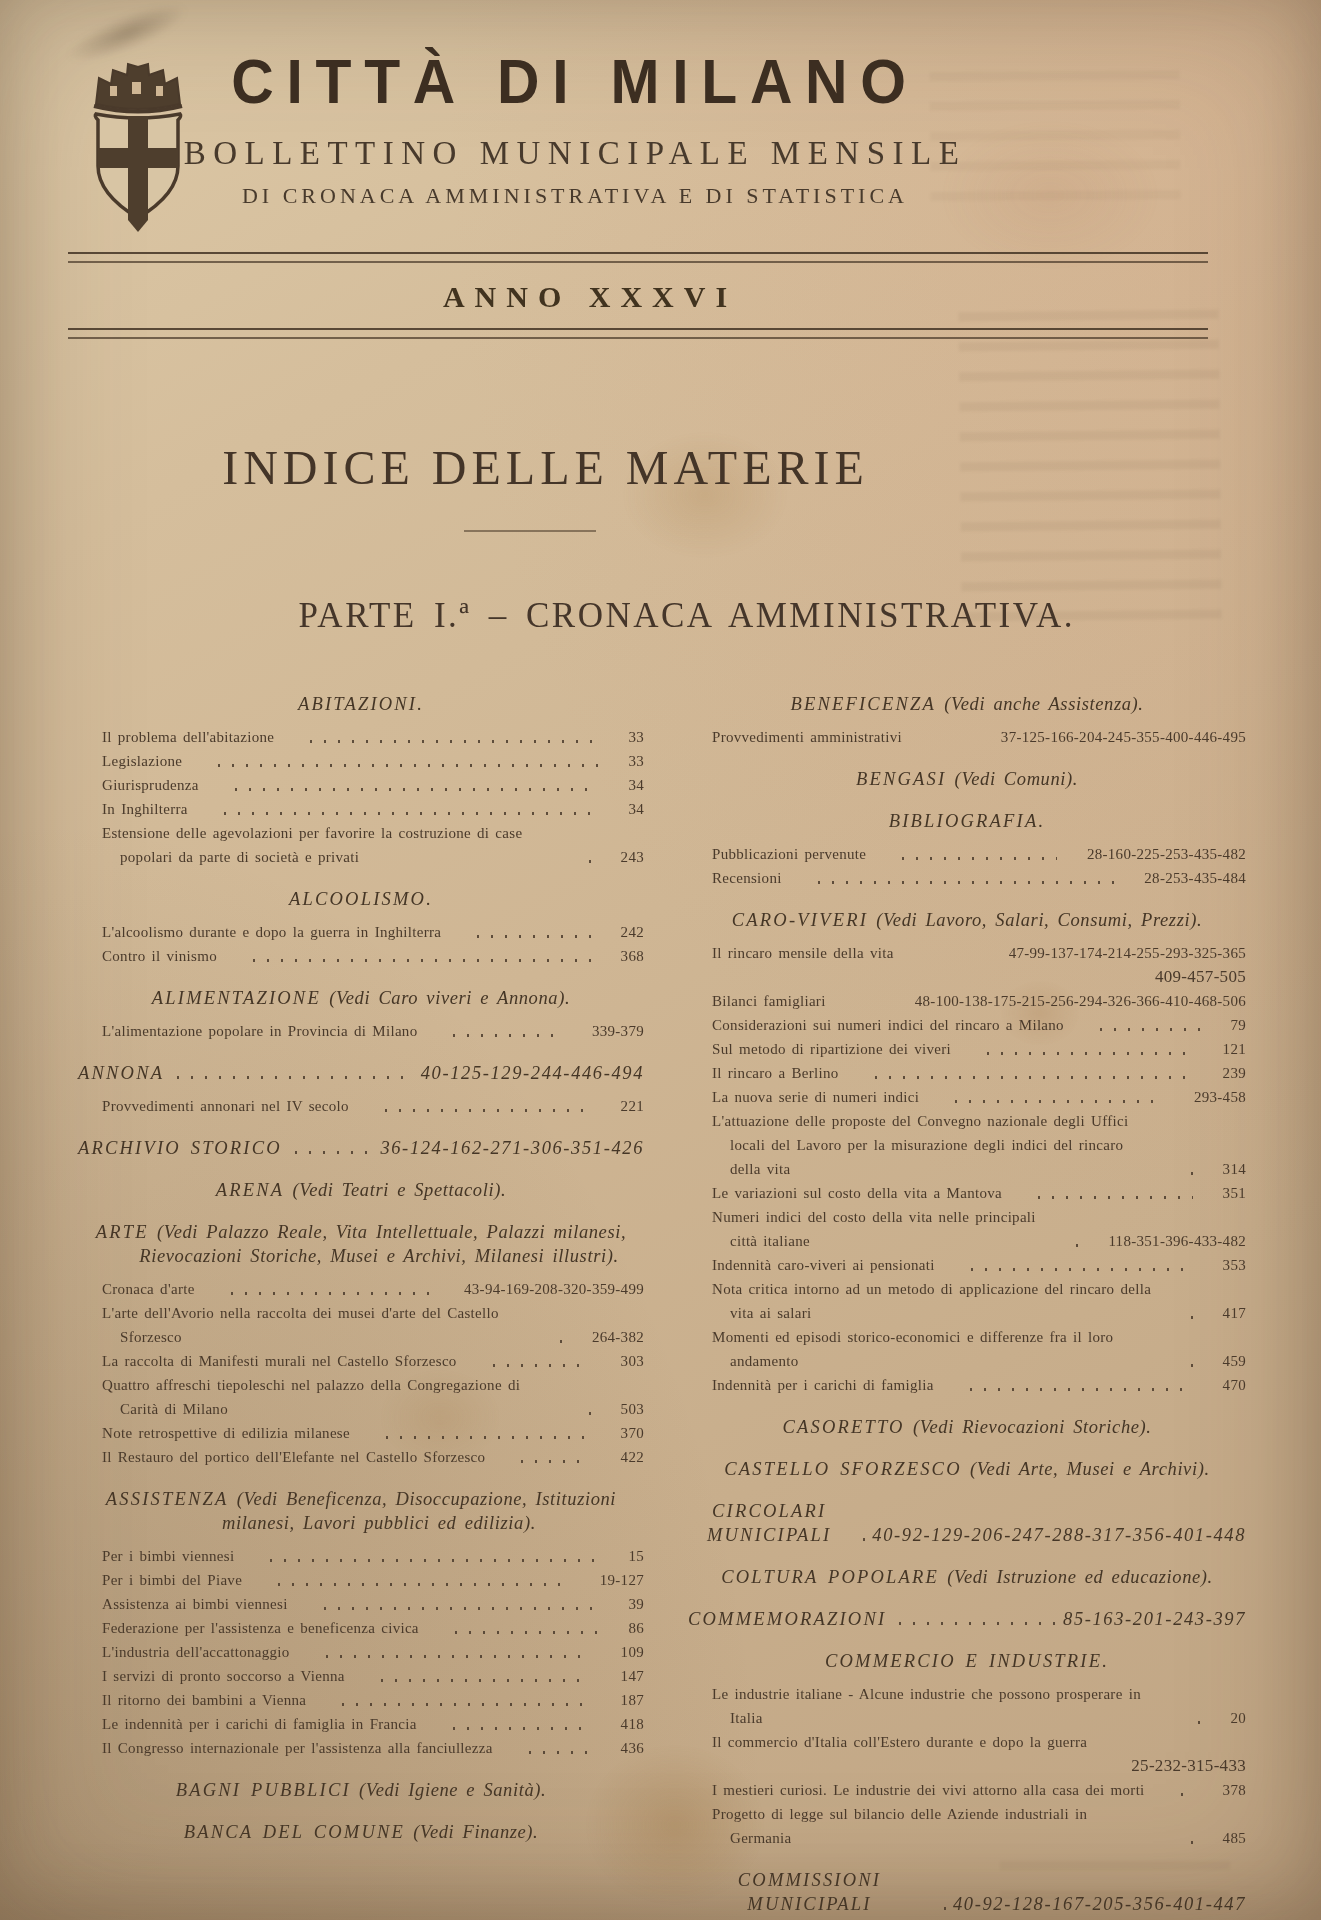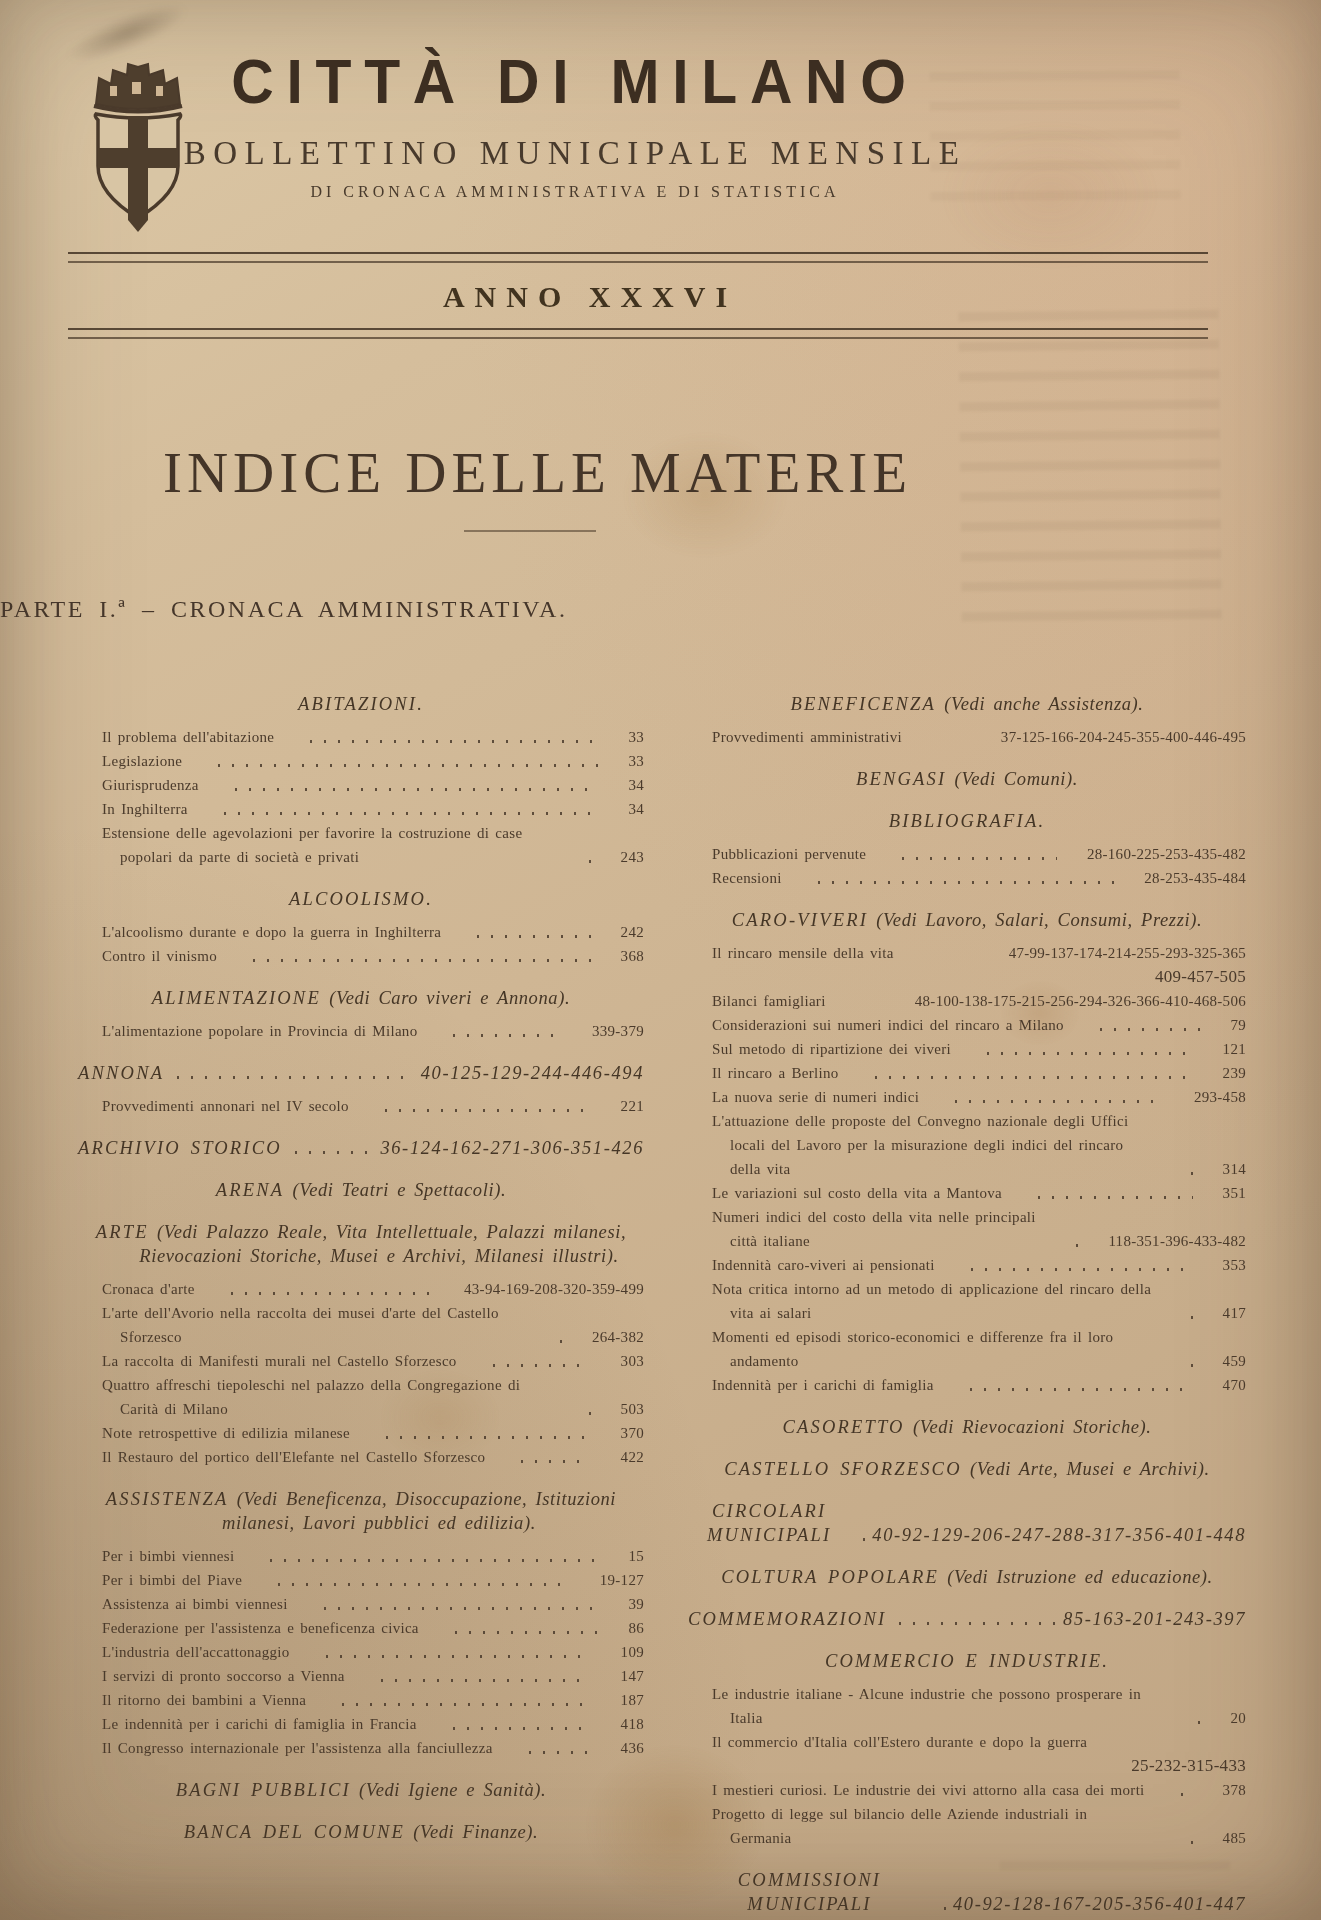--- a/index.html
+++ b/index.html
@@ -41,33 +41,33 @@
 
   
   .crest{position:absolute;left:82px;top:60px;width:112px;height:172px;}
   .masthead{position:absolute;left:170px;top:46px;width:810px;text-align:center;}
   .title{
     margin:0;font-family:"Liberation Sans", sans-serif;font-weight:bold;
     font-size:60px;letter-spacing:13px;color:#3c2e21;white-space:nowrap;
     transform:scale(.98,1.04);transform-origin:center top;
   }
   .sub1{margin-top:20px;font-size:33px;letter-spacing:7.5px;color:#483a2c;white-space:nowrap;}
-  .sub2{margin-top:11px;font-size:16px;letter-spacing:4px;color:#483a2c;white-space:nowrap;}
+  .sub2{margin-top:11px;font-size:22px;letter-spacing:4px;color:#483a2c;white-space:nowrap;}
   .double-rule{position:absolute;left:68px;width:1140px;height:7px;
     border-top:2px solid rgba(72,56,40,.88);border-bottom:2px solid rgba(72,56,40,.70);}
   .rule-1{top:252px;}
   .rule-2{top:328px;}
   .anno{position:absolute;top:280px;left:0;width:1180px;text-align:center;
     font-weight:bold;font-size:30px;letter-spacing:10px;color:#41331f;}
   .index-title{position:absolute;top:440px;left:0;width:1075px;text-align:center;
-    font-size:57px;letter-spacing:5px;color:#443528;font-weight:normal;margin:0;}
+    font-size:48px;letter-spacing:5px;color:#443528;font-weight:normal;margin:0;padding-left:8px;}
   .short-rule{position:absolute;top:530px;left:464px;width:132px;height:2px;
     background:rgba(72,56,40,.55);}
-  .part-title{position:absolute;top:596px;left:0;width:1075px;text-align:left;
-    font-size:24px;letter-spacing:2.5px;color:#45362a;font-weight:normal;margin:0;word-spacing:6px;}
+  .part-title{position:absolute;top:596px;left:0;width:1075px;text-align:right;
+    font-size:35px;letter-spacing:2.5px;color:#45362a;font-weight:normal;margin:0;word-spacing:6px;}
 
   
   .columns{position:absolute;top:692px;left:78px;width:1168px;
     display:grid;grid-template-columns:566px 1fr;column-gap:44px;}
   .toc-section{margin-bottom:18px;}
   .sec-head{font-style:italic;font-size:18.5px;letter-spacing:1.6px;color:#453626;
     line-height:24px;word-spacing:3px;text-align:center;}
   .sec-head.hang{padding-left:36px;text-indent:-36px;}
   .sec-title{letter-spacing:2.2px;}
   .sec-ref{letter-spacing:.6px;}

